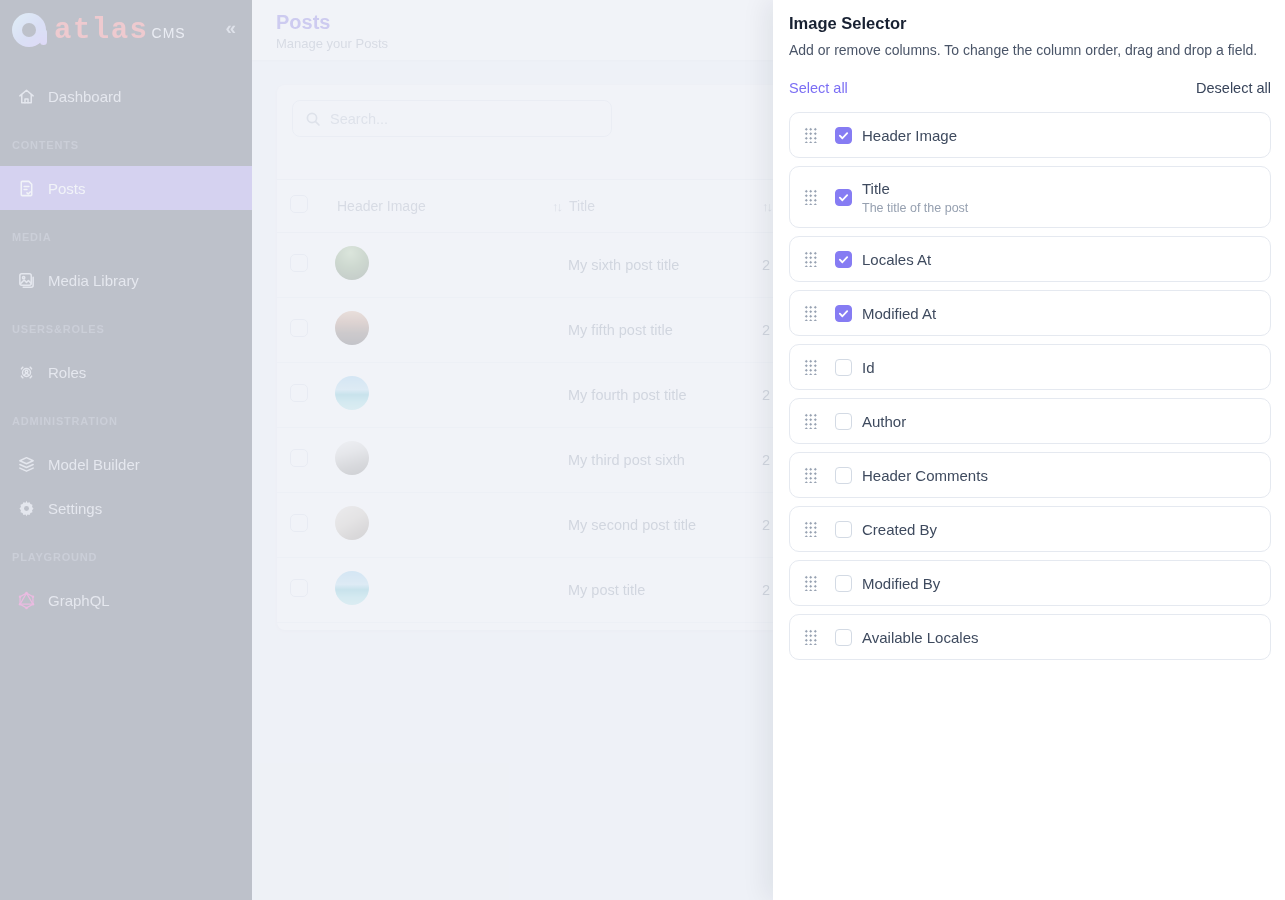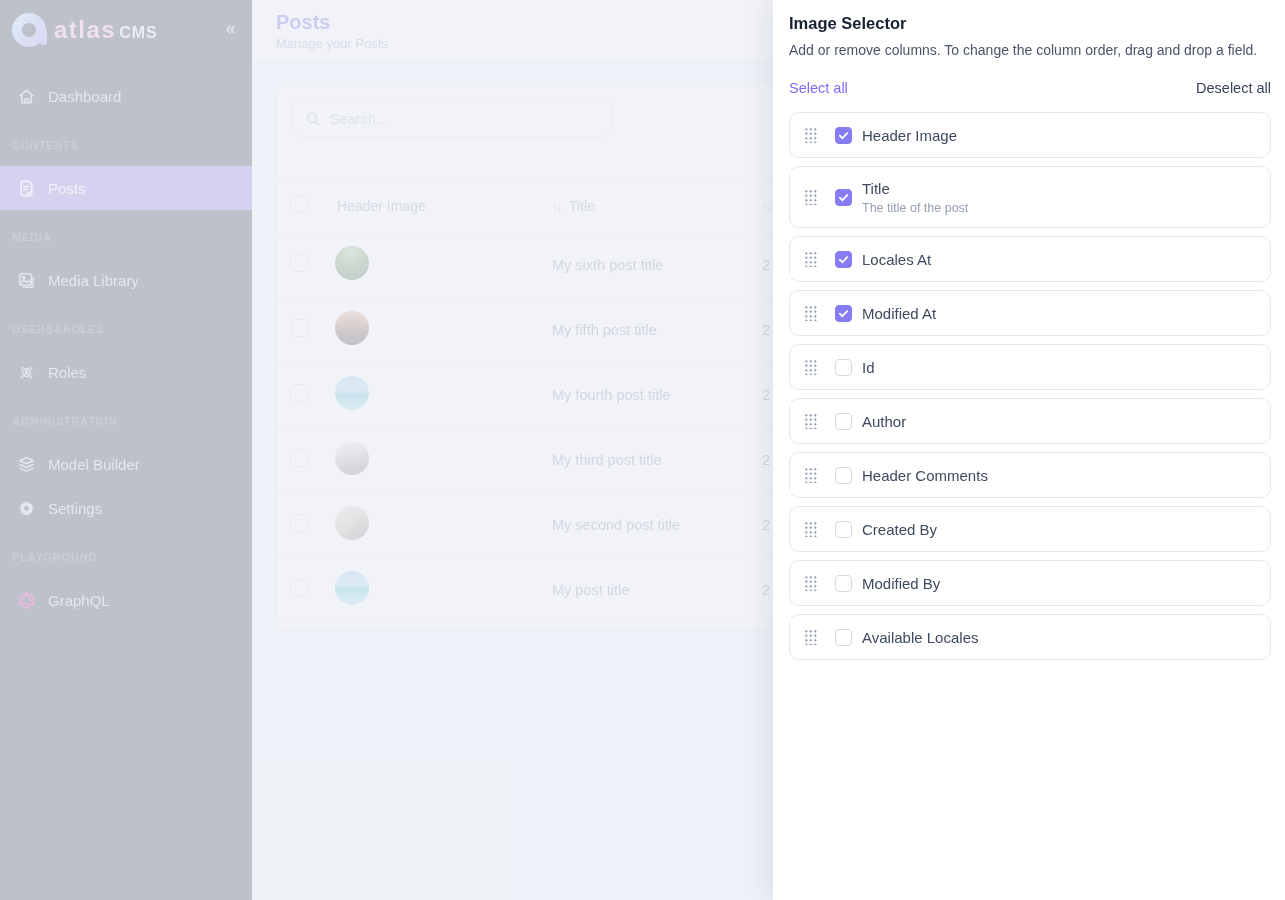--- a/index.html
+++ b/index.html
@@ -11,22 +11,22 @@
   .sidebar { position:relative; width:252px; height:100%; background:#161c2d; flex:0 0 252px; z-index:1; }
   .sb-top { height:60px; display:flex; align-items:center; padding:0 14px 0 12px; position:relative; }
   .logo { position:relative; width:34px; height:34px; flex:0 0 34px; }
   .logo-ring { position:absolute; inset:0; border-radius:50%;
                background:linear-gradient(135deg,#aee3f5 0%,#96a7ee 55%,#a78bfa 100%); }
   .logo-ring::after { content:""; position:absolute; left:10px; top:10px; width:14px; height:14px;
                border-radius:50%; background:#161c2d; }
   .logo-tail { position:absolute; right:-1px; top:16px; width:7px; height:16px; border-radius:4px;
                background:linear-gradient(180deg,#96a7ee,#a78bfa); }
   .brand { display:flex; align-items:baseline; margin-left:8px; }
-  .brand-name { color:#f9a8d4; font-size:24px; font-weight:700; letter-spacing:1.5px; text-transform:lowercase; }
-  .brand-suffix { color:#dfe3ec; font-size:16px; font-weight:700; letter-spacing:1px; margin-left:3px; }
+  .brand-name { color:#ef4444; font-size:29px; font-weight:700; letter-spacing:1.5px; text-transform:lowercase;font-family:Liberation Mono, monospace; }
+  .brand-suffix { color:#dfe3ec; font-size:14px; font-weight:400; letter-spacing:1px; margin-left:3px; }
   .collapse { position:absolute; right:16px; top:18px; background:none; border:none; color:#aab0bf;
               font-size:19px; font-weight:700; cursor:pointer; line-height:1; }
   .sb-nav { padding-top:14px; }
   .sb-heading { margin:21px 0 13px; padding:0 12px; height:14px; font-size:11px; letter-spacing:.8px;
                 color:#525a70; font-weight:700; }
   .sb-item { height:44px; display:flex; align-items:center; padding:0 12px 0 16px; cursor:pointer; }
   .sb-item.active { background:#7e6ad8; }
   .sb-icon { width:20px; height:20px; flex:0 0 20px; color:#c3c7d1; display:flex; align-items:center; justify-content:center; }
   .sb-item.active .sb-icon { color:#ffffff; }
   .sb-icon svg { width:19px; height:19px; }
@@ -54,21 +54,21 @@
   .thead { height:54px; margin-top:27px; border-top:1px solid #e9ecf2; border-bottom:1px solid #e9ecf2; }
   .th-text { font-size:14px; color:#8a93a5; }
   .col-check { padding-left:13px; }
   .col-img { padding-left:15px; }
   .col-clip { padding-left:17px; white-space:nowrap; overflow:hidden; }
   .cb { display:inline-block; width:18px; height:18px; border:1.5px solid #d6dce6; border-radius:5px;
         background:#fff; cursor:pointer; }
   .sort { color:#99a2b2; font-size:13px; letter-spacing:-2px; margin-right:8px; font-weight:400; }
   .trow { height:65px; border-bottom:1px solid #eef1f5; }
   .avatar { display:inline-block; width:34px; height:34px; border-radius:50%; margin-left:-2px; }
-  .cell-title { font-size:14.5px; color:#6e7a8e; }
+  .cell-title { font-size:14.5px; color:#6e7a8e;margin-left:16px; }
   .cell-clip { font-size:14.5px; color:#6e7a8e; }
   .thumb-forest-path { background:radial-gradient(circle at 45% 20%,#9abf7f 0%,#5e8549 45%,#3f5c33 78%,#2f4527 100%); }
   .thumb-sunset-forest { background:linear-gradient(180deg,#d9a07c 0%,#a06a4f 35%,#5a4438 65%,#30282a 100%); }
   .thumb-beach { background:linear-gradient(180deg,#7cc3ea 0%,#a5d8ef 40%,#47b4c8 55%,#7ed3de 78%,#9adfe2 100%); }
   .thumb-workspace { background:linear-gradient(165deg,#f0efec 0%,#c9c6c1 35%,#8a8781 70%,#5f5c58 100%); }
   .thumb-laptop-desk { background:linear-gradient(150deg,#e3d9cd 0%,#c4b7a6 45%,#97897a 75%,#7a6e61 100%); }
 
   
   .backdrop { position:absolute; inset:0; background:rgba(237,240,246,.78); z-index:50; }
 
@@ -235,21 +235,21 @@
             </div>
             <div class="trow">
               <span class="col-check"><span class="cb"></span></span>
               <span class="col-img"><span class="avatar thumb-beach"></span></span>
               <span class="col-title cell-title">My fourth post title</span>
               <span class="col-clip cell-clip">2</span>
             </div>
             <div class="trow">
               <span class="col-check"><span class="cb"></span></span>
               <span class="col-img"><span class="avatar thumb-workspace"></span></span>
-              <span class="col-title cell-title">My third post title</span>
+              <span class="col-title cell-title">My third post sixth</span>
               <span class="col-clip cell-clip">2</span>
             </div>
             <div class="trow">
               <span class="col-check"><span class="cb"></span></span>
               <span class="col-img"><span class="avatar thumb-laptop-desk"></span></span>
               <span class="col-title cell-title">My second post title</span>
               <span class="col-clip cell-clip">2</span>
             </div>
             <div class="trow">
               <span class="col-check"><span class="cb"></span></span>

